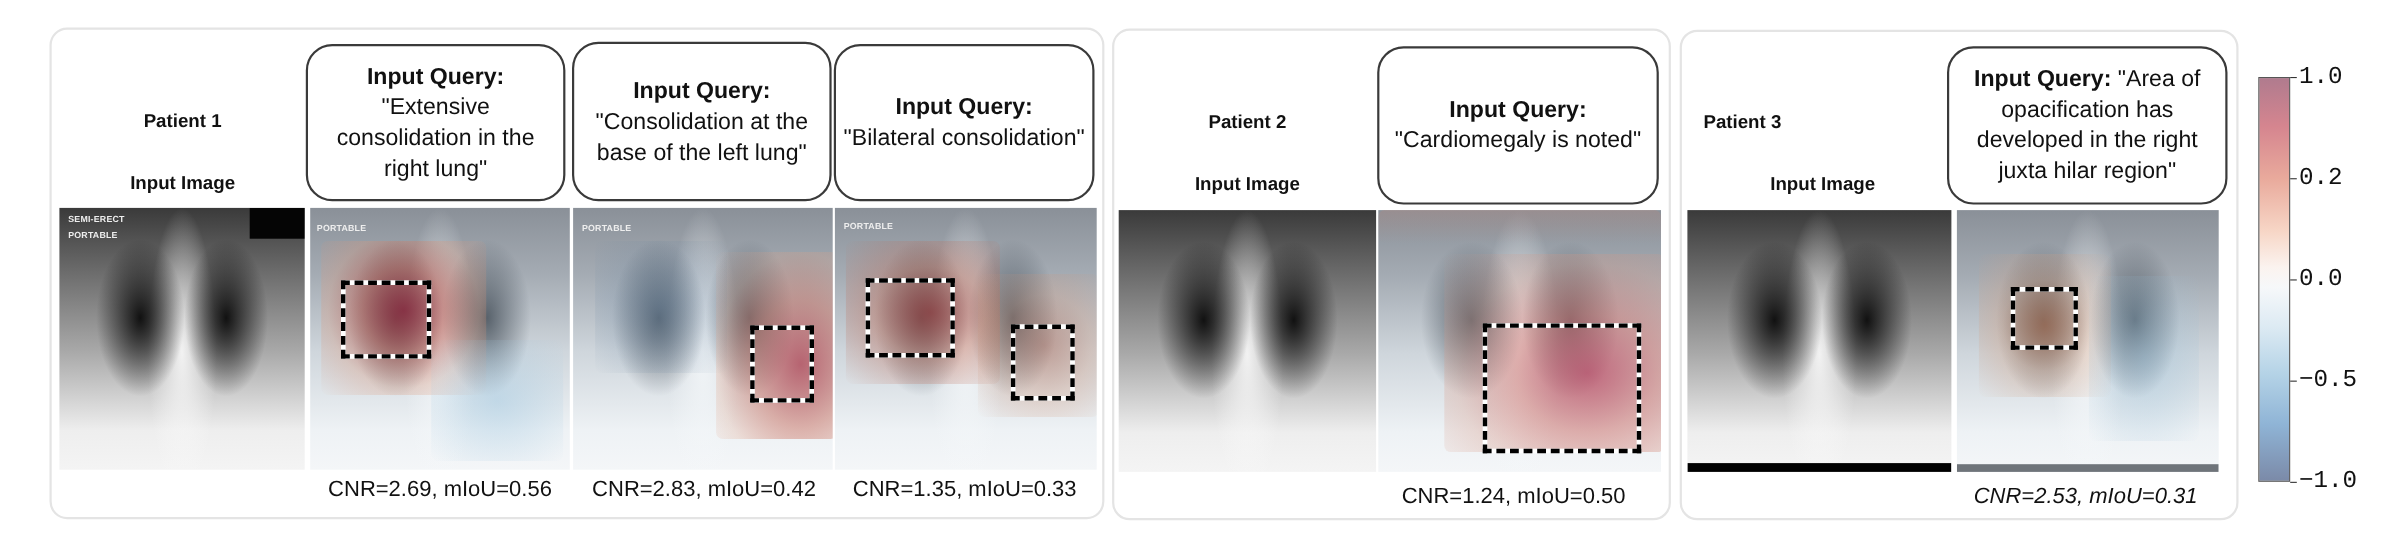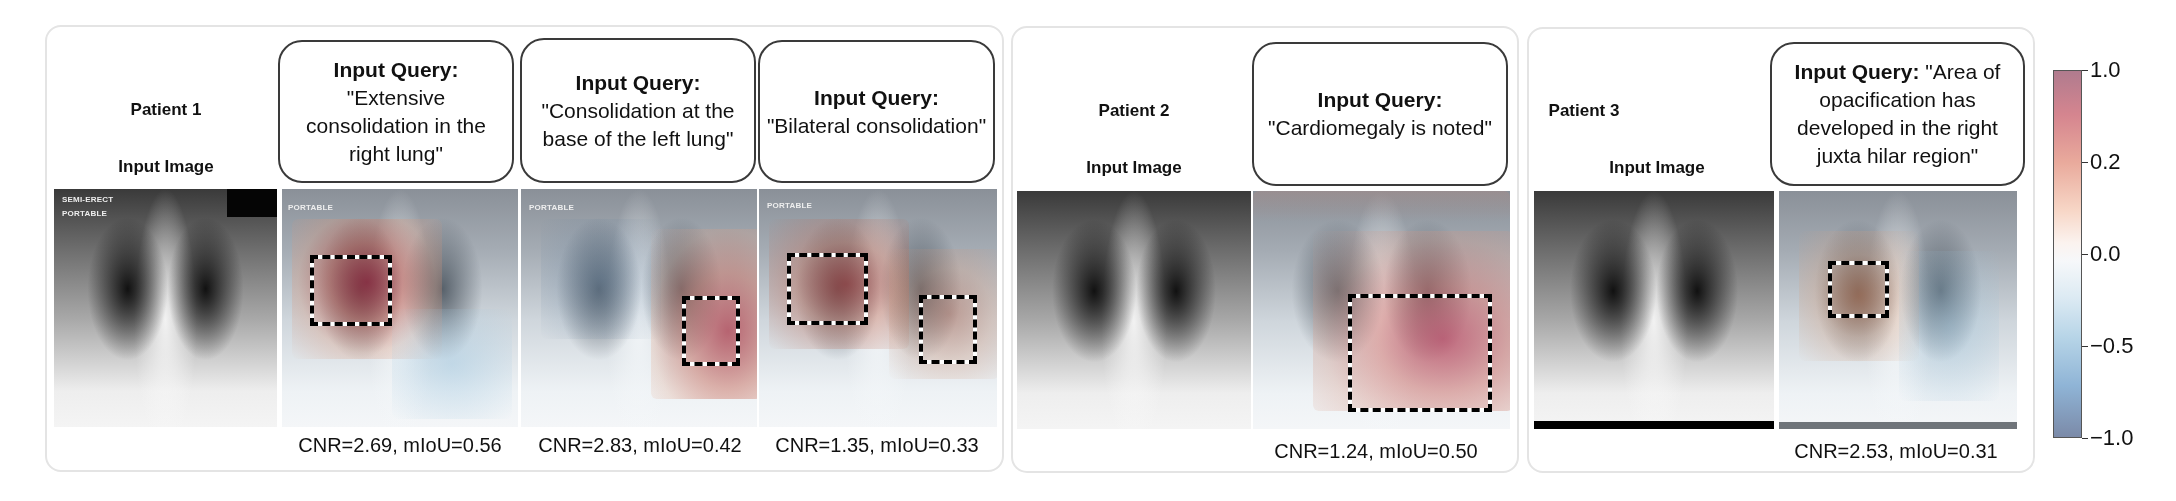--- a/index.html
+++ b/index.html
@@ -23,21 +23,21 @@
       radial-gradient(ellipse 14% 55% at 50% 55%, rgba(245,248,250,0.9), rgba(245,248,250,0) 100%),
       linear-gradient(to bottom, #8a9098 0%, #a4abb3 25%, #cfd6dc 55%, #eef2f5 85%, #f4f6f8 100%); }
   .heat { position:absolute; border-radius:6px; }
   .bbox { position:absolute; box-sizing:border-box;
           border:4px dashed #000; outline:4px solid #fff; outline-offset:-4px; }
   .bbox-inner { position:absolute; inset:-4px; border:4px dashed #000; box-sizing:border-box; }
   .tag { position:absolute; color:#eee; font-size:8px; font-weight:bold; letter-spacing:0.2px; }
   .cbar { position:absolute; border:1px solid #555; box-sizing:border-box;
           background:linear-gradient(to bottom, #b07b8e 0%, #d5858f 12%, #e9aa9c 25%, #f7d6c6 38%, #fbf3ef 47%, #f6f8fa 52%, #dceaf3 62%, #b6d4e7 73%, #8fb4d6 86%, #7b8aa8 100%); }
   .tick { position:absolute; height:1px; width:6px; background:#333; }
-  .ticklabel { position:absolute; font-family:Liberation Sans, sans-serif; font-size:22px; line-height:22px; transform:translateY(-50%); white-space:nowrap; }
+  .ticklabel { position:absolute; font-family:Liberation Mono, monospace; font-size:22px; line-height:22px; transform:translateY(-50%); white-space:nowrap; }
 </style>
 </head>
 <body>
 
 <div class="group" style="left:45px; top:25px; width:959px; height:447px;"></div>
 
 <div class="title" style="left:166px; top:95px;">Patient 1</div>
 <div class="title" style="left:166px; top:152px;">Input Image</div>
 
 <div class="img xray-raw" style="left:54px; top:189px; width:223px; height:238px;">
@@ -120,21 +120,21 @@
   <div><span class="ql">Input Query:</span> <span>"Area of opacification has developed in the right juxta hilar region"</span></div>
 </div>
 <div class="img xray-tint" style="left:1779px; top:191px; width:238px; height:238px;">
   <div class="heat" style="left:20px; top:40px; width:120px; height:130px; background:radial-gradient(ellipse at 50% 50%, rgba(170,110,80,0.7) 0%, rgba(210,160,130,0.4) 45%, rgba(220,170,140,0) 100%);"></div>
   <div class="heat" style="left:120px; top:60px; width:100px; height:150px; background:radial-gradient(ellipse at 50% 50%, rgba(150,190,215,0.45) 0%, rgba(150,190,215,0) 100%);"></div>
   <div style="position:absolute; left:0; bottom:0; width:100%; height:7px; background:#6f747a;"></div>
   <div class="bbox" style="left:49px; top:70px; width:61px; height:57px; border-style:solid; border-color:#fff;">
       <div class="bbox-inner"></div>
     </div>
 </div>
-<div class="caption" style="left:1896px; top:439px;">CNR=2.53, mIoU=0.31</div>
+<div class="caption" style="left:1896px; top:439px;font-style:italic;">CNR=2.53, mIoU=0.31</div>
 
 <div class="cbar" style="left:2053px; top:70px; width:29px; height:368px;"></div>
 <div class="tick" style="left:2082px; top:70px;"></div>
 <div class="tick" style="left:2082px; top:162px;"></div>
 <div class="tick" style="left:2082px; top:254px;"></div>
 <div class="tick" style="left:2082px; top:346px;"></div>
 <div class="tick" style="left:2082px; top:438px;"></div>
 <div class="ticklabel" style="left:2090px; top:70px;">1.0</div>
 <div class="ticklabel" style="left:2090px; top:162px;">0.2</div>
 <div class="ticklabel" style="left:2090px; top:254px;">0.0</div>

